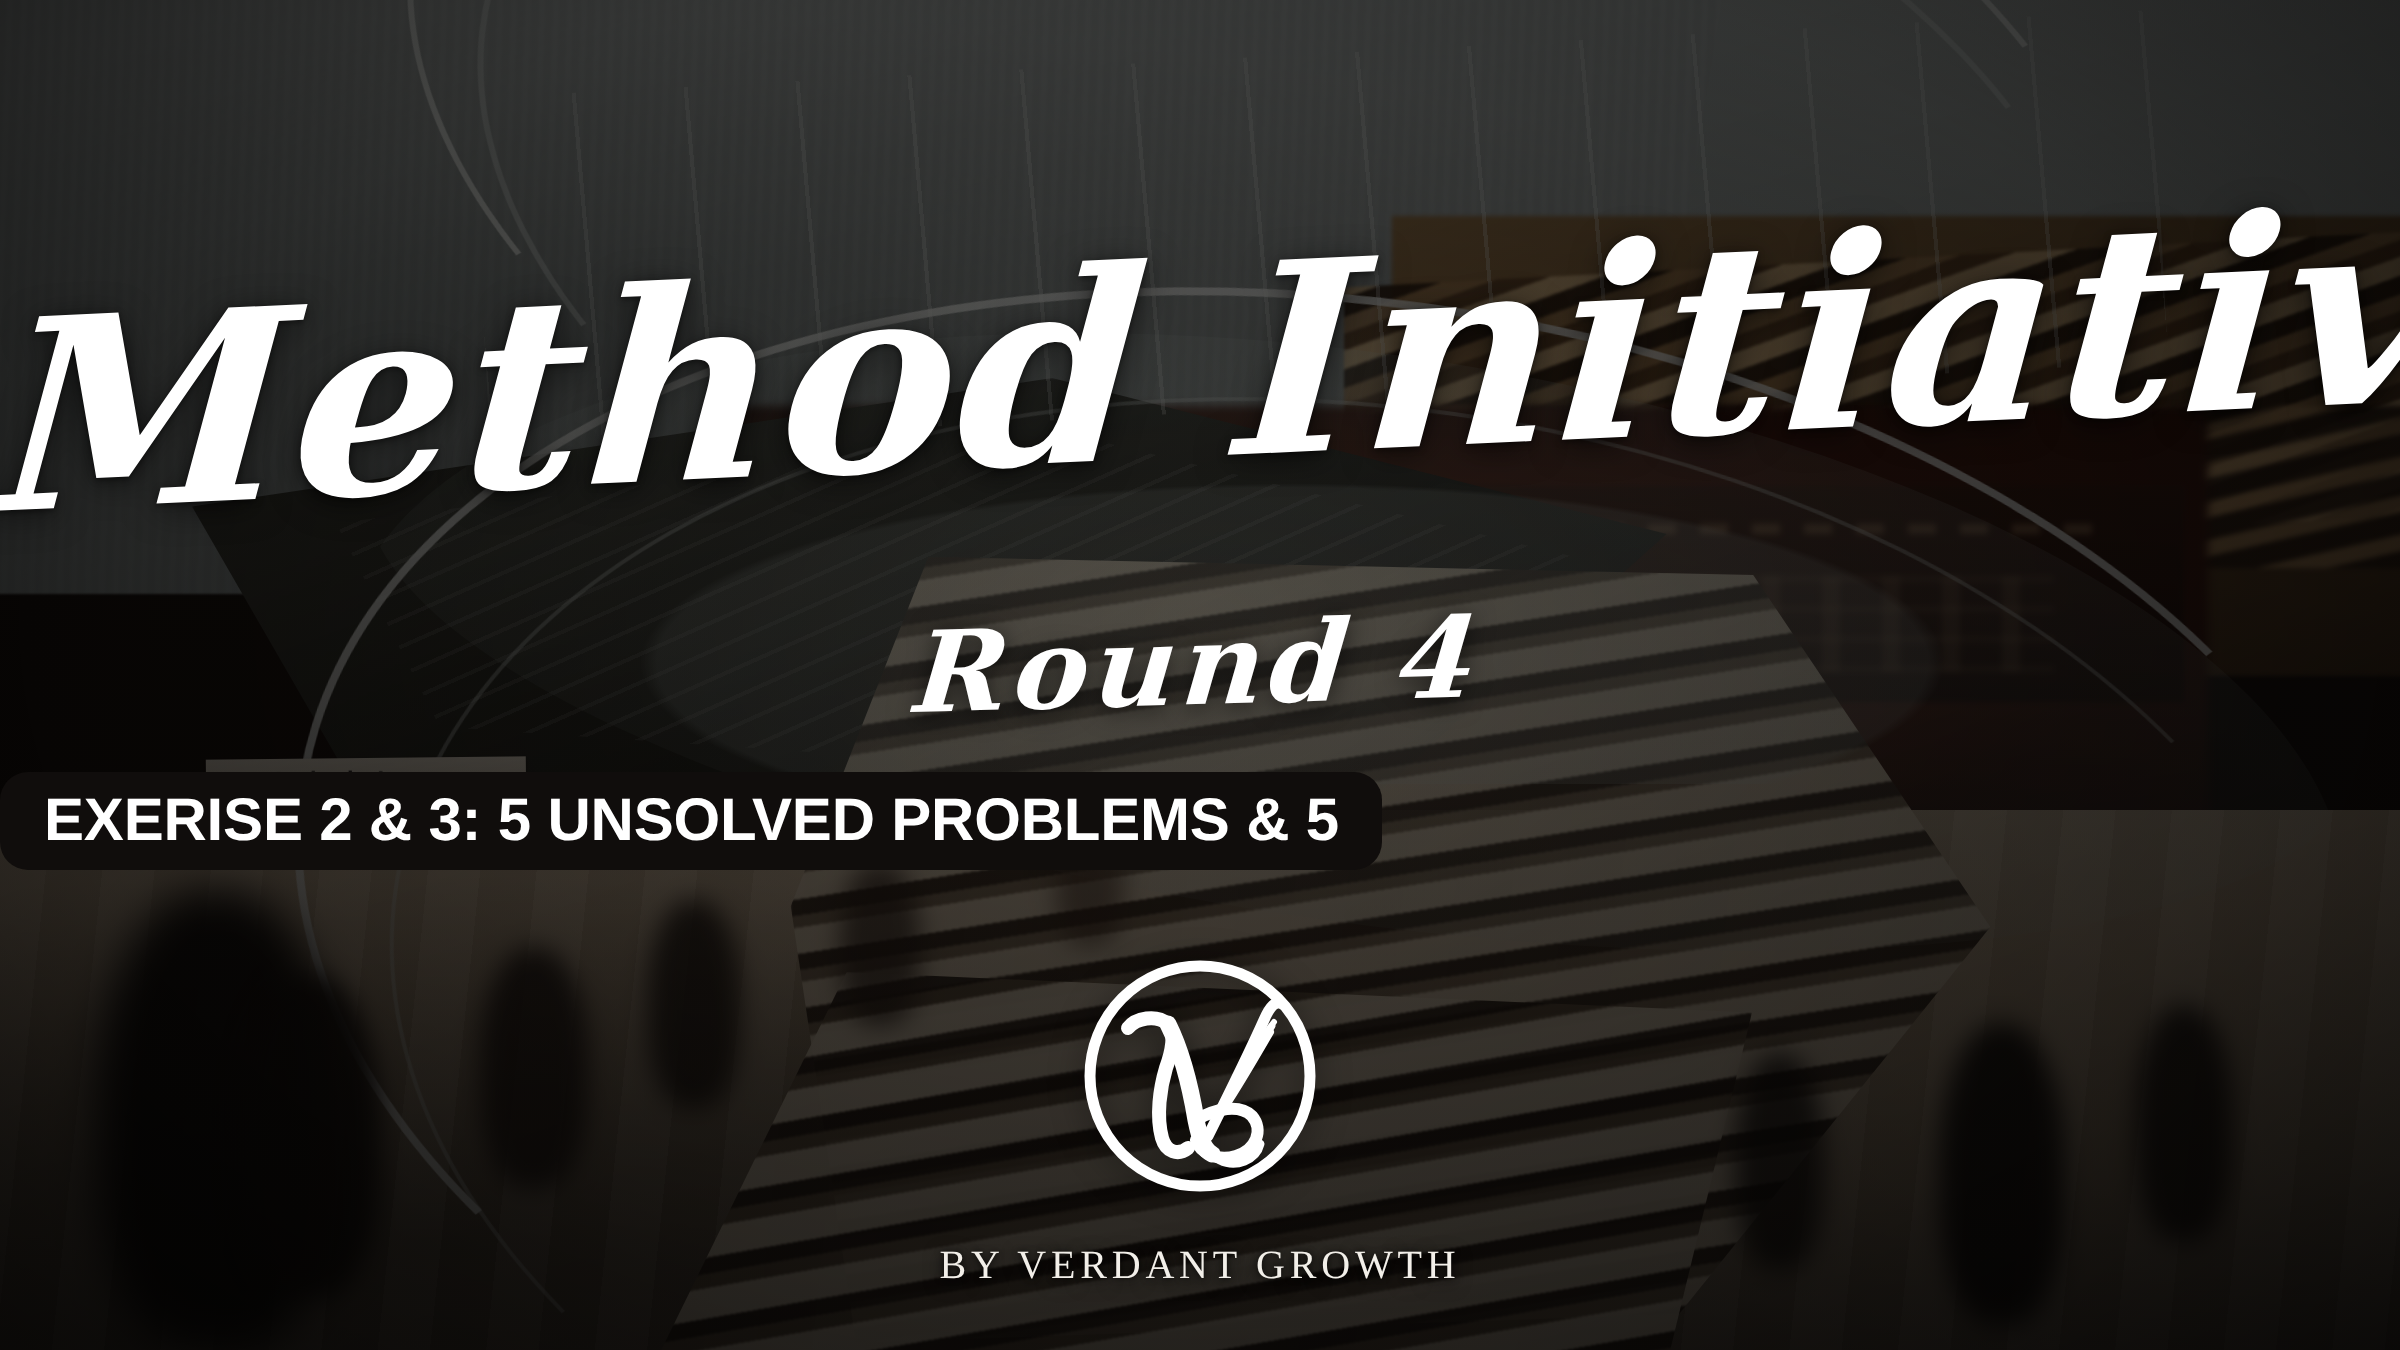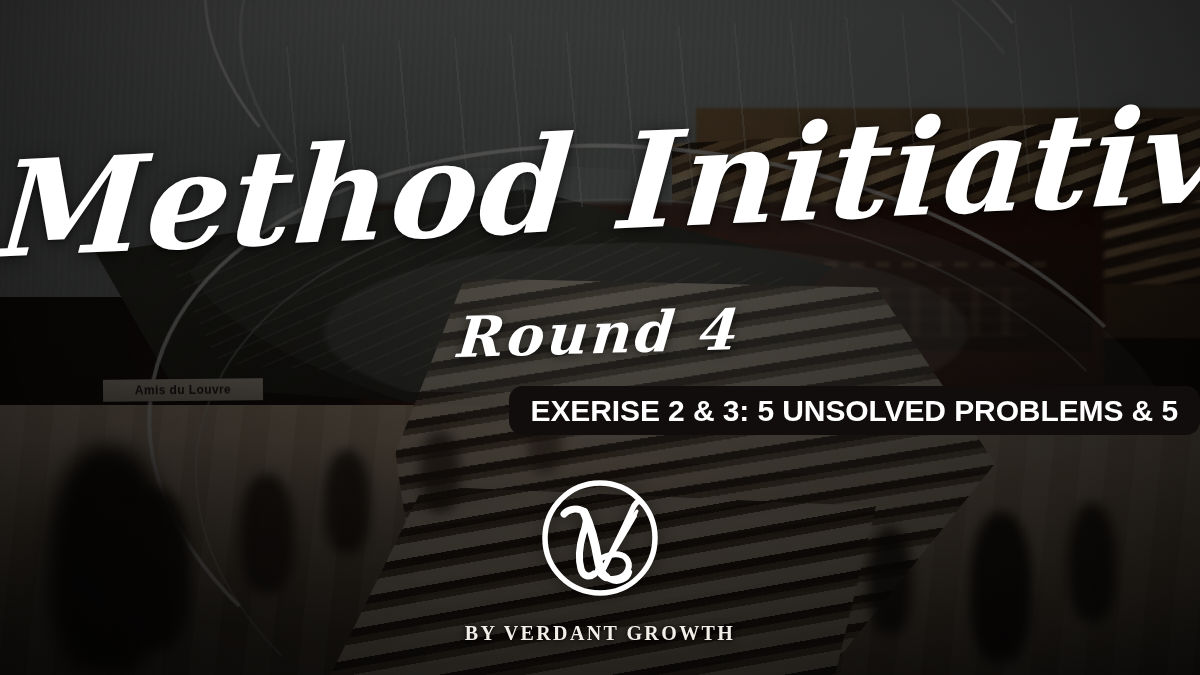--- a/index.html
+++ b/index.html
@@ -224,21 +224,21 @@
     font-style:italic;
     font-weight:700;
     font-size:56px;
     letter-spacing:3px;
     transform:rotate(-1.6deg) skewX(-7deg);
     text-shadow:0 2px 12px rgba(0,0,0,0.6);
   }
 
   .banner-wrap {
     position:absolute; left:0; right:0; top:386px;
-    display:flex; flex-direction:column; align-items:flex-end; gap:0;
+    display:flex; flex-direction:column; align-items:flex-start; gap:0;
   }
   .banner-line {
     background:#100d0c;
     color:#ffffff;
     font-family:"Liberation Sans", sans-serif;
     font-weight:700;
     font-size:30px;
     letter-spacing:-0.1px;
     line-height:1.28;
     padding:6px 22px 5px;
@@ -254,21 +254,21 @@
     width:124px; height:124px;
   }
   .logo svg { display:block; width:124px; height:124px;
     filter:drop-shadow(0 2px 8px rgba(0,0,0,0.55)); }
 
   .byline {
     position:absolute; left:0; right:0; top:622px;
     text-align:center;
     color:#f2efe9;
     font-family:"Liberation Serif", serif;
-    font-weight:700;
+    font-weight:400;
     font-size:20px;
     letter-spacing:2.4px;
     text-shadow:0 2px 9px rgba(0,0,0,0.85), 0 0 3px rgba(0,0,0,0.7);
   }
 </style>
 </head>
 <body>
 
 <div class="card">
 

